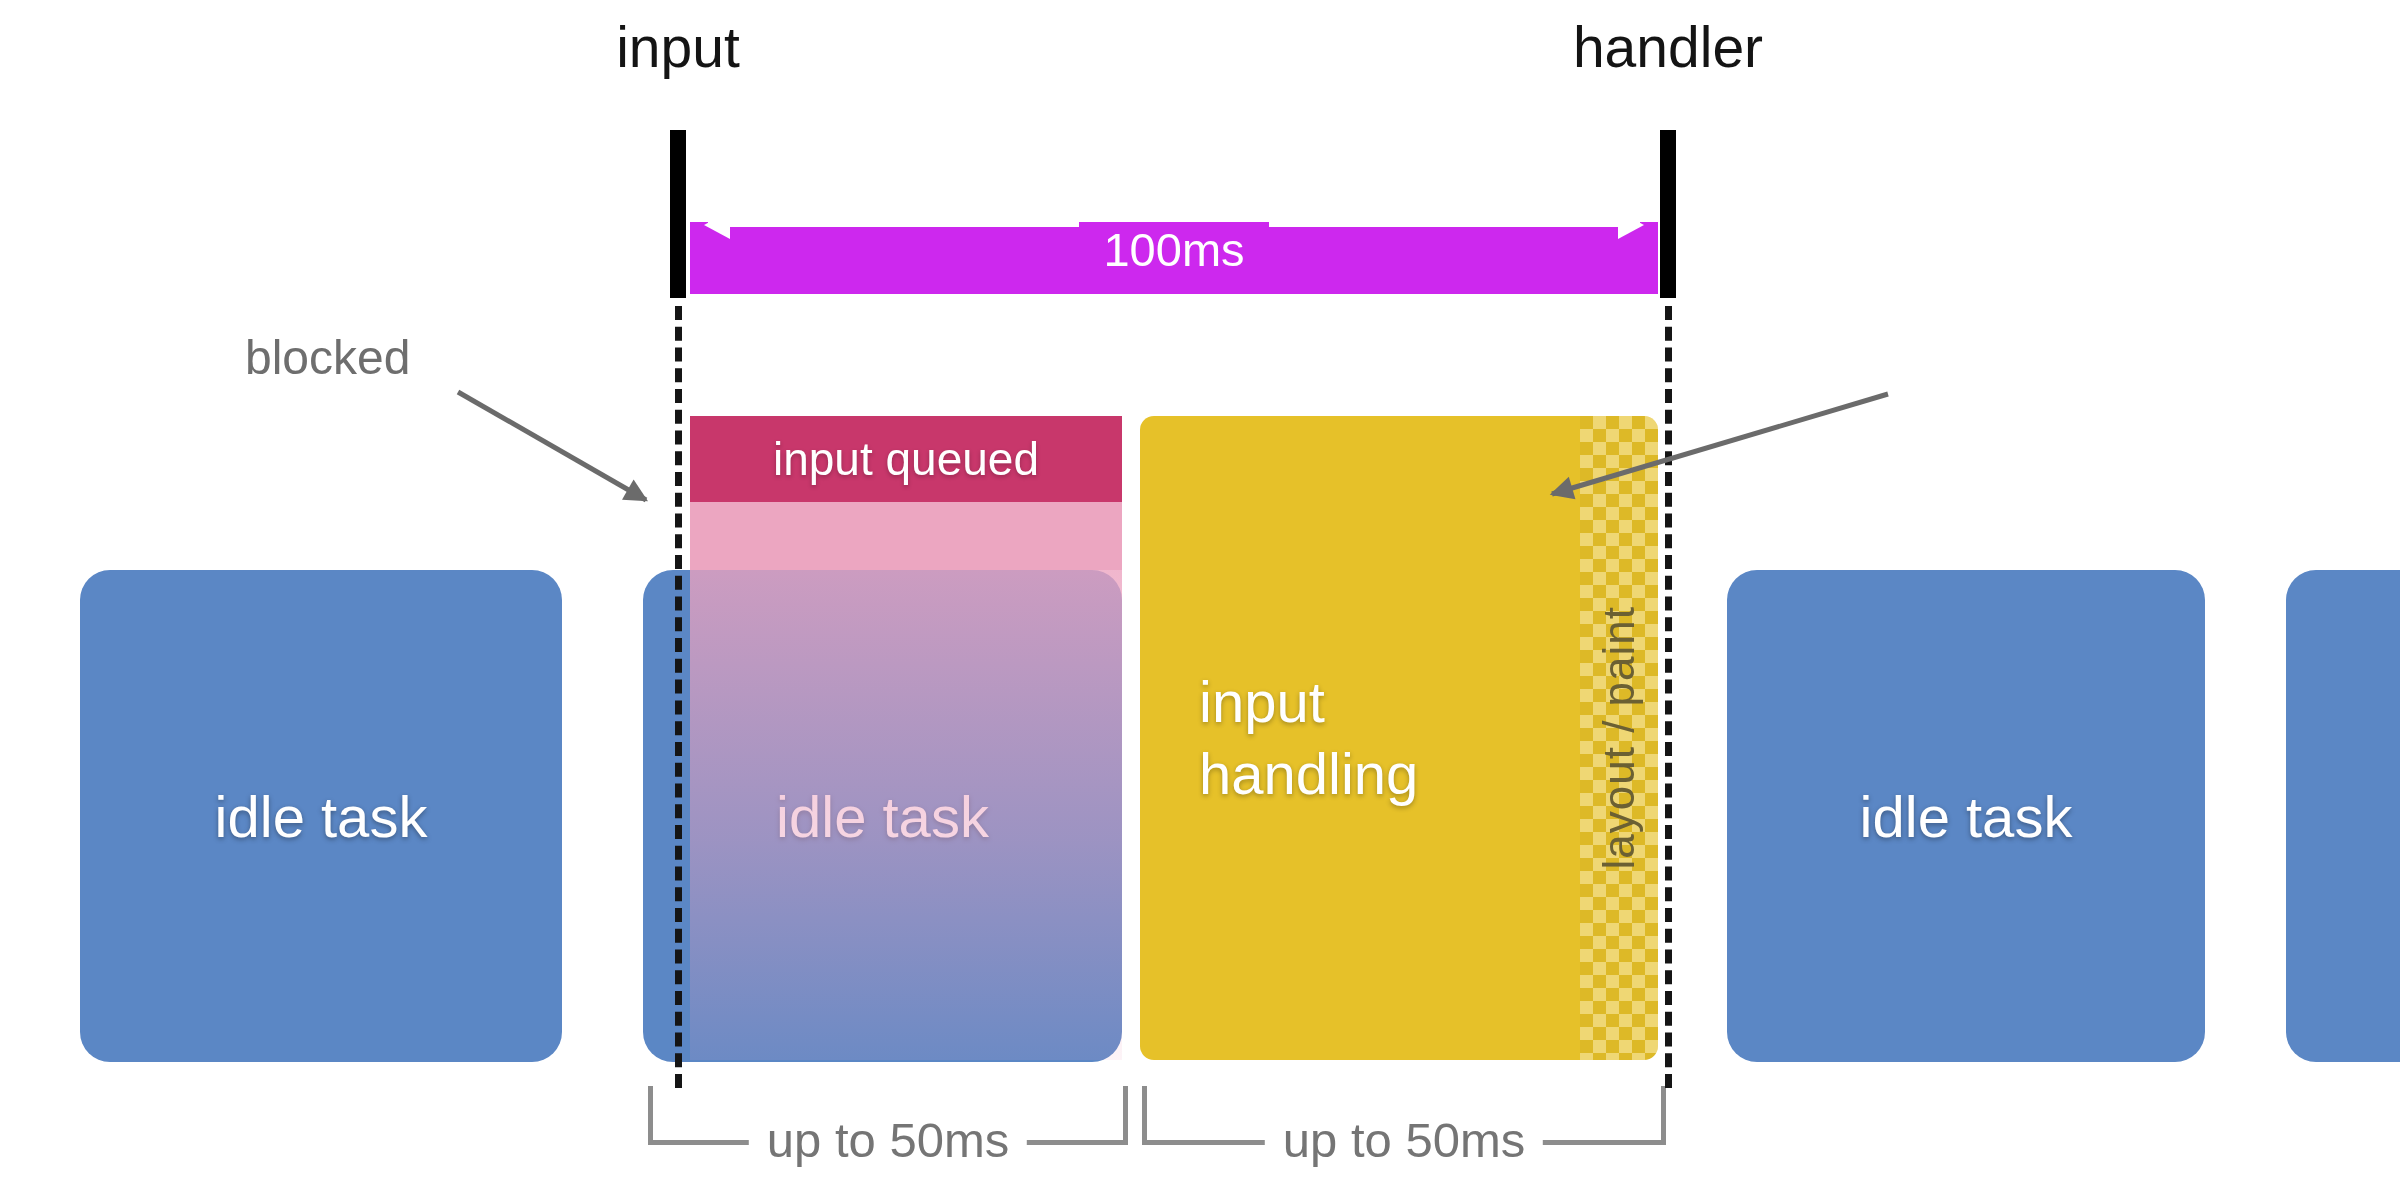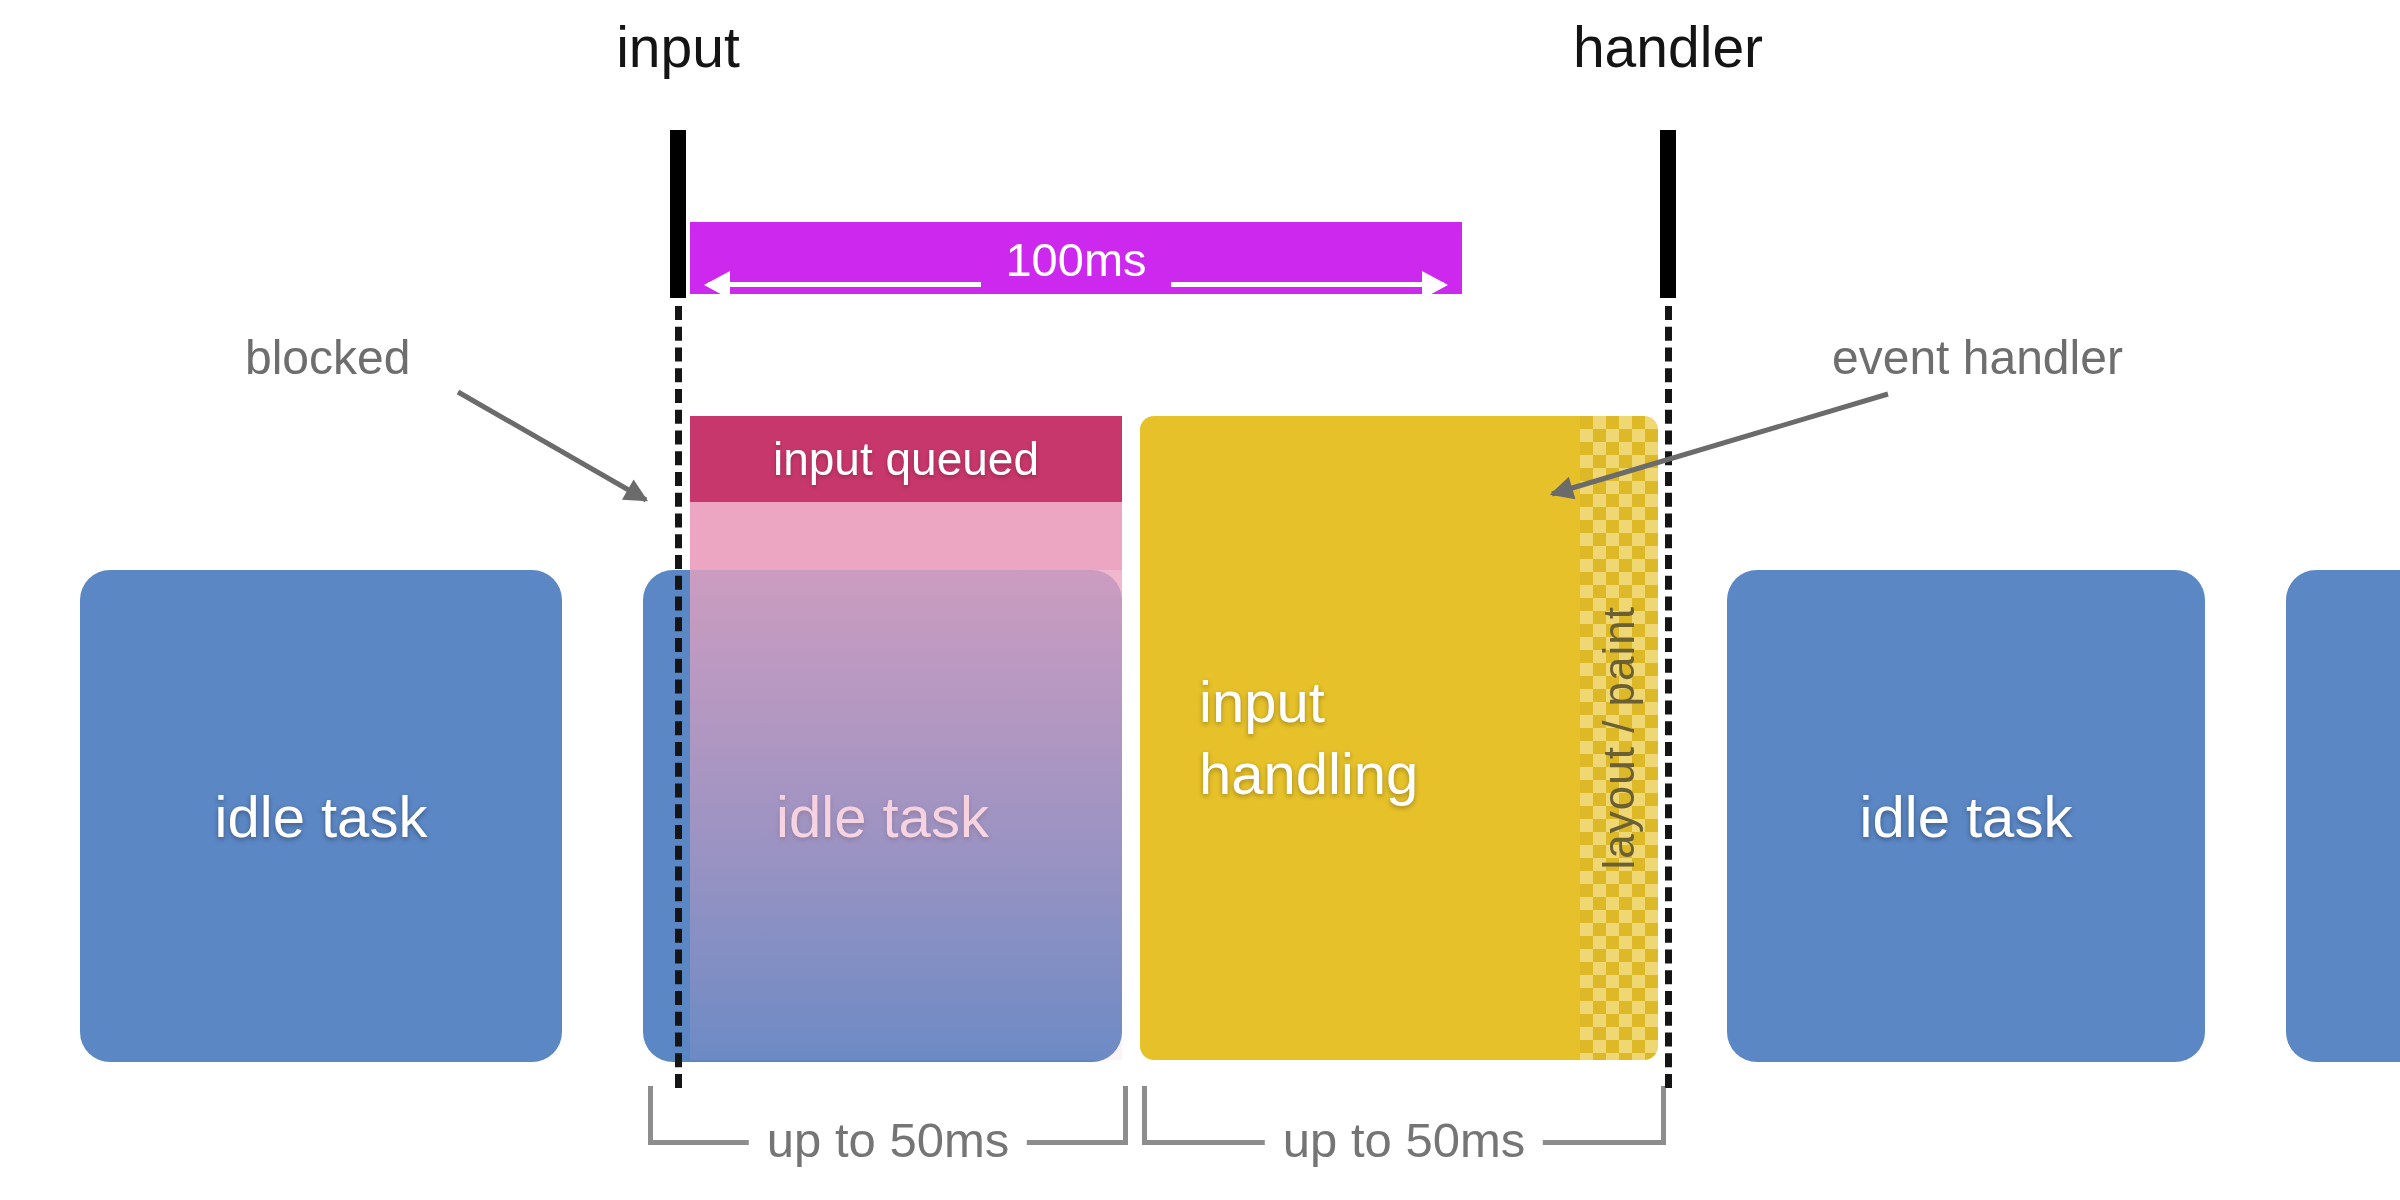--- a/index.html
+++ b/index.html
@@ -34,26 +34,26 @@
     z-index: 3;
   }
   .input-marker { left: 670px; }
   .response-marker { left: 1660px; }
 
   
   .duration-bar {
     position: absolute;
     left: 690px;
     top: 222px;
-    width: 772px;
+    width: 968px;
     height: 72px;
     background: var(--magenta, #cd28ee);
     display: flex;
-    align-items: flex-end;
-    padding: 7px 18px;
+    align-items: flex-start;
+    padding: 0 18px;
     box-sizing: border-box;
     z-index: 3;
   }
   .arrow-seg { position: relative; flex: 1; height: 5px; background: #ffffff; }
   .arrow-seg.left::before {
     content: ""; position: absolute; left: 0; top: 50%;
     transform: translate(-4px, -50%);
     width: 0; height: 0;
     border-right: 26px solid #ffffff;
     border-top: 14px solid transparent;
@@ -218,21 +218,20 @@
   <div class="duration-bar">
     <span class="arrow-seg left"></span>
     <span class="duration-text">100ms</span>
     <span class="arrow-seg right"></span>
   </div>
 
   <div class="dashed input-dashed"></div>
   <div class="dashed response-dashed"></div>
 
   <div class="annot blocked-label">blocked</div>
-  <div class="annot event-handler-label">event handler</div>
 
   <svg class="arrows" viewBox="0 0 2400 1200" xmlns="http://www.w3.org/2000/svg">
     <defs>
       <marker id="ah" viewBox="0 0 12 12" markerWidth="28" markerHeight="28" refX="10" refY="6" orient="auto" markerUnits="userSpaceOnUse">
         <path d="M1,1 L11,6 L1,11 Z" fill="#6b6b6b"></path>
       </marker>
     </defs>
     <line x1="458" y1="392" x2="646" y2="500" stroke="#6b6b6b" stroke-width="5" marker-end="url(#ah)"></line>
     <line x1="1888" y1="394" x2="1552" y2="494" stroke="#6b6b6b" stroke-width="5" marker-end="url(#ah)"></line>
   </svg>

